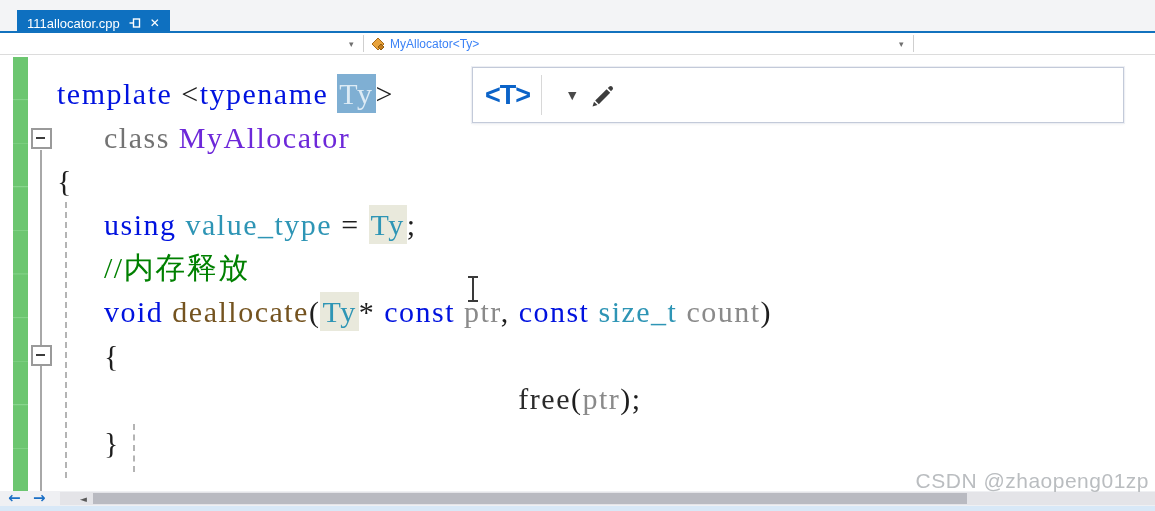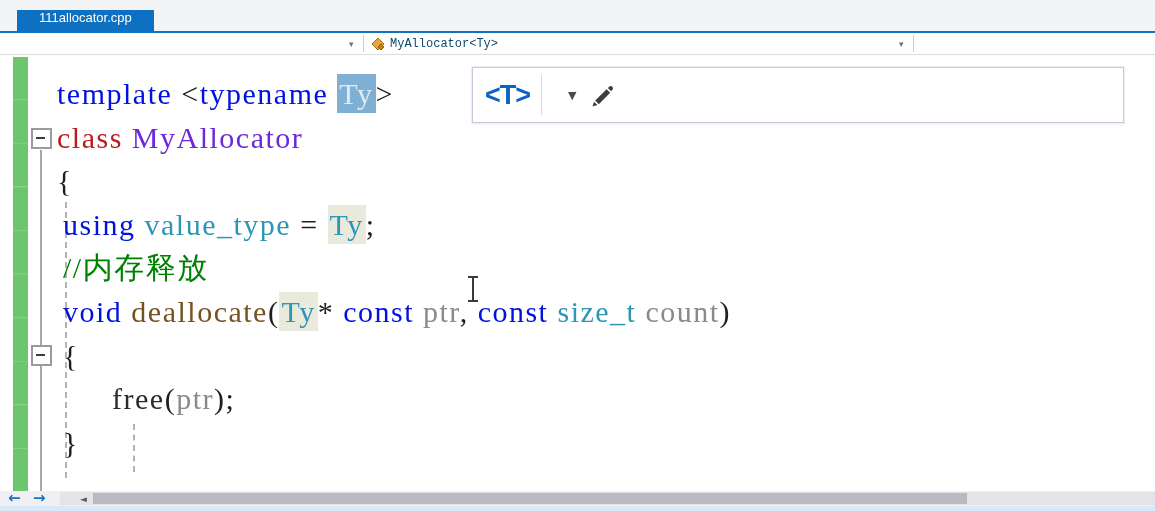--- a/index.html
+++ b/index.html
@@ -2,34 +2,34 @@
 <html><head>
 <meta charset="utf-8">
 <style>
   html,body{margin:0;padding:0;background:#fff;}
   #app{position:relative;width:1155px;height:511px;overflow:hidden;
        font-family:"Liberation Sans","DejaVu Sans",sans-serif;background:#fff;}
 
   
   .tabstrip{position:absolute;top:0;left:0;right:0;height:31px;background:#F3F4F6;}
   .tab{position:absolute;left:17px;top:10px;height:26px;background:#0E70C0;
-       display:flex;align-items:center;padding:0 22px;gap:9px;cursor:default;flex-direction:column;}
+       display:flex;align-items:center;padding:0 10px;gap:9px;cursor:default;}
   .tab-title{color:#fff;font-size:13px;white-space:nowrap;}
   .pin-icon svg{display:block;}
   .close-icon{color:#fff;font-size:12px;font-weight:bold;line-height:1;}
   .accent-line{position:absolute;top:31px;left:0;right:0;height:2px;background:#1272BE;}
 
   
   .navbar{position:absolute;top:33px;left:0;right:0;height:21px;background:#fff;
           border-bottom:1px solid #DCDCDC;}
   .nav-arrow{position:absolute;top:7px;font-size:9px;color:#707070;line-height:1;
              font-family:"DejaVu Sans",sans-serif;}
   .nav-div{position:absolute;top:2px;bottom:2px;width:1px;background:#CFCFCF;}
   .nav-scope{position:absolute;left:371px;top:0;height:21px;display:flex;align-items:center;gap:5px;}
-  .nav-scope-label{font-size:12px;color:#0c4a6e;font-family:Liberation Mono, monospace;}
+  .nav-scope-label{font-size:12px;color:#3b82f6;}
 
   
   .editor{position:absolute;top:55px;left:0;width:1048px;height:451px;background:#fff;overflow:hidden;}
   .change-bar{position:absolute;left:13px;top:2px;width:15px;height:449px;
      background:repeating-linear-gradient(180deg,#6CC670 0px,#6CC670 42px,#8BD690 42px,#43.6px);
      background:repeating-linear-gradient(180deg,#6CC670 0px,#6CC670 42px,#8BD690 42.2px,#6CC670 43.6px);}
   .outline-line{position:absolute;left:40px;top:95px;width:2px;height:353px;background:#A8A8A8;}
   .guide{position:absolute;width:0;border-left:2px dashed #B4B4B4;}
   .guide-1{left:65px;top:147px;height:276px;}
   .guide-2{left:133px;top:369px;height:48px;}
@@ -37,22 +37,22 @@
             border:2px solid #9A9A9A;}
   .fold-box .minus{position:absolute;left:3px;top:7px;width:9px;height:2px;background:#3C3C3C;}
   .fold-class{top:73px;}
   .fold-dealloc{top:290px;}
 
   #code-lines{position:absolute;left:0;top:17px;right:0;
      font-family:"Liberation Serif","DejaVu Serif",serif;font-size:30px;letter-spacing:1.5px;}
   .code-line{height:43.6px;line-height:43.6px;white-space:pre;}
   .code-line span{white-space:pre;}
   .ind0{padding-left:57px;}
-  .ind1{padding-left:63px;}
-  .ind2{padding-left:112px;}
+  .ind1{padding-left:104px;}
+  .ind2{padding-left:112px;text-align:center;}
   .hl{padding:3px 2px;}
 
   
   .tooltip{position:absolute;left:472px;top:67px;width:650px;height:54px;background:#fff;
      border:1px solid #C3CAD9;box-shadow:0 0 0 1px #EDEFF4, 0 1px 3px rgba(0,0,0,.07);
      display:flex;align-items:center;z-index:40;}
   .tt-badge{margin-left:12px;font-size:27px;font-weight:bold;color:#0B63C8;letter-spacing:-1px;}
   .tt-div{width:1px;height:40px;background:#D8D8D8;margin:0 12px 0 11px;}
   .tt-text{font-size:26px;color:#1C1C1C;white-space:nowrap;}
   .tt-caret{margin-left:14px;font-size:11px;color:#4A4A4A;font-family:"DejaVu Sans",sans-serif;}
@@ -122,21 +122,21 @@
     <div class="guide guide-1"></div>
     <div class="guide guide-2"></div>
     <div class="fold-box fold-class">
       <span class="minus"></span>
     </div>
     <div class="fold-box fold-dealloc">
       <span class="minus"></span>
     </div>
     <div id="code-lines">
         <div class="code-line ind0"><span style="color: rgb(0, 18, 223);">template </span><span style="color: rgb(30, 30, 30);">&lt;</span><span style="color: rgb(0, 18, 223);">typename </span><span class="hl" style="color: rgb(221, 235, 245); background: rgb(127, 175, 211);">Ty</span><span style="color: rgb(30, 30, 30);">&gt;</span></div>
-        <div class="code-line ind0"><span style="color: #b91c1c;">class </span><span style="color: #6d28d9;">MyAllocator</span></div>
+        <div class="code-line ind0"><span style="color: #737373; margin-left: 47px;">class </span><span style="color: #6d28d9;">MyAllocator</span></div>
         <div class="code-line ind0"><span style="color: rgb(30, 30, 30);">{</span></div>
         <div class="code-line ind1"><span style="color: rgb(0, 18, 223);">using </span><span style="color: rgb(46, 149, 181);">value_type</span><span style="color: rgb(30, 30, 30);"> = </span><span class="hl" style="color: rgb(46, 149, 181); background: rgb(233, 233, 220);">Ty</span><span style="color: rgb(30, 30, 30);">;</span></div>
         <div class="code-line ind1"><span style="color: rgb(0, 128, 0); text-align: right;">//内存释放</span></div>
         <div class="code-line ind1"><span style="color: rgb(0, 18, 223);">void </span><span style="color: rgb(116, 83, 31);">deallocate</span><span style="color: rgb(30, 30, 30);">(</span><span class="hl" style="color: rgb(46, 149, 181); background: rgb(233, 233, 220);">Ty</span><span style="color: rgb(30, 30, 30);">* </span><span style="color: rgb(0, 18, 223);">const </span><span style="color: rgb(138, 138, 138);">ptr</span><span style="color: rgb(30, 30, 30);">, </span><span style="color: rgb(0, 18, 223);">const </span><span style="color: rgb(46, 149, 181);">size_t</span><span style="color: rgb(30, 30, 30);"> </span><span style="color: rgb(138, 138, 138);">count</span><span style="color: rgb(30, 30, 30);">)</span></div>
         <div class="code-line ind1"><span style="color: rgb(30, 30, 30);">{</span></div>
         <div class="code-line ind2"><span style="color: rgb(43, 43, 43);">free</span><span style="color: rgb(30, 30, 30);">(</span><span style="color: rgb(138, 138, 138);">ptr</span><span style="color: rgb(30, 30, 30);">)</span><span style="color: rgb(30, 30, 30);">;</span></div>
         <div class="code-line ind1"><span style="color: rgb(30, 30, 30);">}</span></div>
       </div>
   </div>
 
@@ -161,13 +161,14 @@
 
   <div class="bottombar">
     <span class="hist-arrow hist-back">←</span>
     <span class="hist-arrow hist-fwd">→</span>
     <div class="scroll-track"></div>
     <span class="scroll-left">◄</span>
     <div class="scroll-thumb"></div>
   </div>
   <div class="bottom-strip"></div>
 
+  <div class="watermark">CSDN @zhaopeng01zp</div>
 </div>
 
 </body></html>

